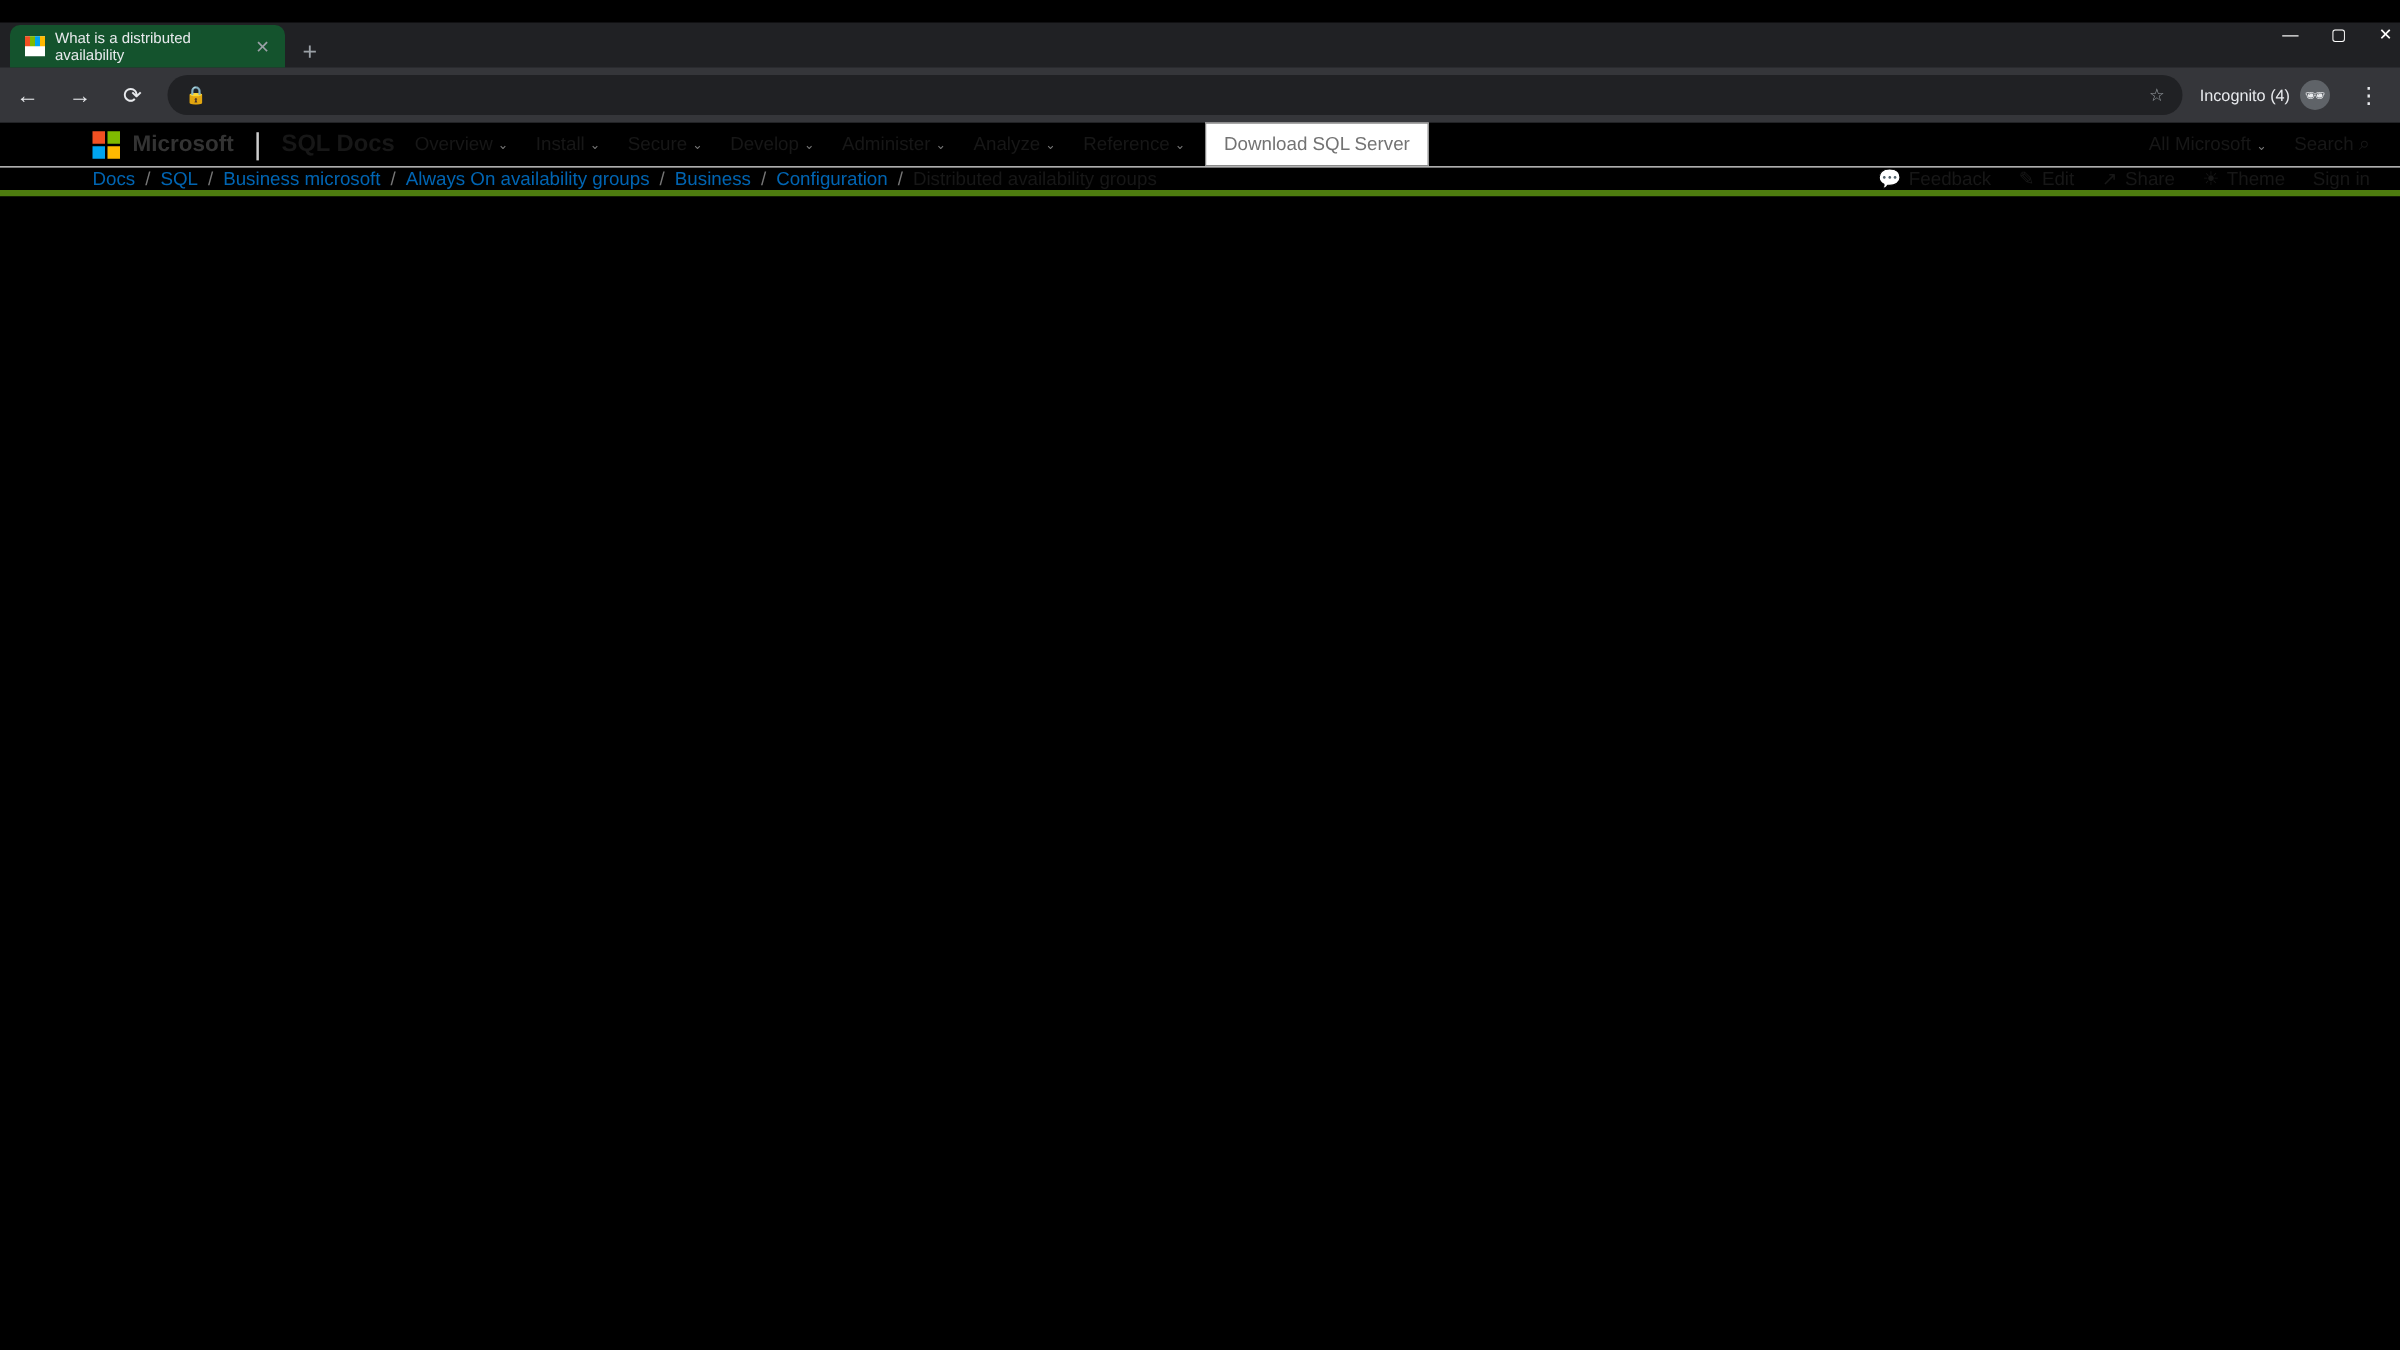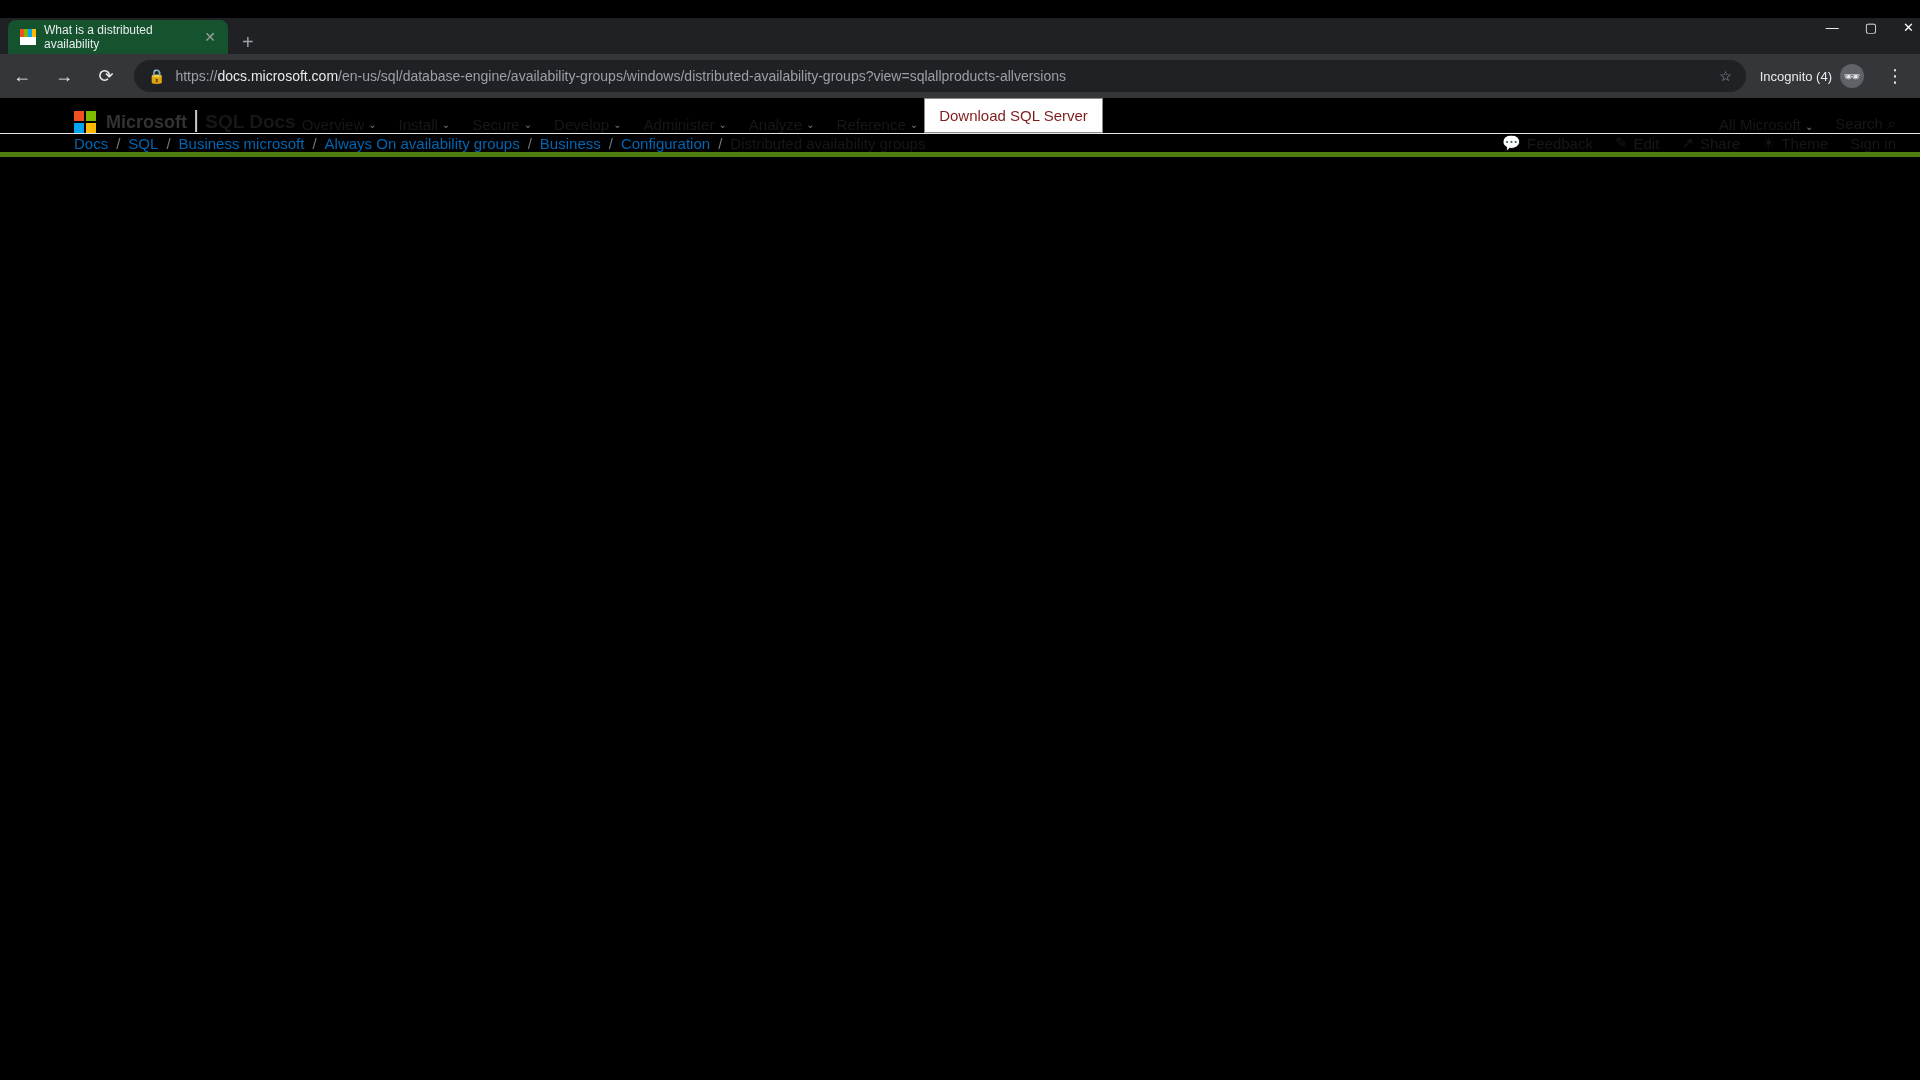--- a/index.html
+++ b/index.html
@@ -22,31 +22,31 @@
 .navbtn.enabled { color:#e8eaed; }
 .addr { flex:1; background:#202124; border-radius:20px; height:32px; display:flex; align-items:center; padding:0 14px; color:#9aa0a6; font-size:14px; gap:10px; }
 .addr .url { color:#e8eaed; }
 .addr .url .dim { color:#9aa0a6; }
 .incog { color:#e8eaed; font-size:13px; display:flex; align-items:center; gap:8px; }
 .incog .badge { background:#5f6368; border-radius:50%; width:24px; height:24px; display:flex; align-items:center; justify-content:center; }
 .menu3 { color:#e8eaed; font-size:18px; padding:0 8px; }
 
 
 .page { position:absolute; top:98px; left:0; right:0; bottom:0; background:#fff; display:flex; flex-direction:column; }
-.header { height:48px; display:flex; align-items:flex-end; padding:0 24px 0 74px; border-bottom:1px solid #e6e6e6; gap:6px; }
+.header { height:48px; display:flex; align-items:center; padding:0 24px 0 74px; border-bottom:1px solid #e6e6e6; gap:16px; }
 .logo { display:flex; align-items:center; gap:10px; font-size:18px; font-weight:600; color:#333; }
 .ms-squares { width:22px; height:22px; display:grid; grid-template-columns:1fr 1fr; grid-template-rows:1fr 1fr; gap:2px; }
 .ms-squares span:nth-child(1){background:#f25022;} .ms-squares span:nth-child(2){background:#7fba00;}
 .ms-squares span:nth-child(3){background:#00a4ef;} .ms-squares span:nth-child(4){background:#ffb900;}
 .pipe { color:#ccc; font-size:24px; font-weight:300; }
 .sql-docs { font-size:19px; font-weight:600; color:#171717; }
 .topnav { display:flex; gap:22px; font-size:15px; color:#171717; }
 .topnav .item { display:flex; align-items:center; gap:4px; }
 .caret { font-size:10px; color:#767676; }
-.dl-btn { border:1px solid #8a8a8a; padding:8px 14px; font-size:15px; color:#7f1d1d; background:#fff; }
+.dl-btn { border:1px solid #8a8a8a; padding:8px 14px; font-size:15px; color:#737373; background:#fff; }
 .header-right { margin-left:auto; display:flex; align-items:center; gap:22px; font-size:15px; color:#171717; }
 .search-ic { font-size:16px; transform:scaleX(-1); }
 
 .subhdr { height:38px; display:flex; align-items:center; padding:0 24px 0 74px; font-size:15px; border-bottom:5px solid #4d7c0f; }
 .crumbs { display:flex; gap:8px; color:#0065b3; flex-wrap:wrap; }
 .crumbs .sep { color:#767676; }
 .crumbs .current { color:#171717; }
 .subhdr-right { margin-left:auto; display:flex; gap:22px; color:#171717; align-items:center; }
 .subhdr-right .act { display:flex; align-items:center; gap:6px; }
 
@@ -79,21 +79,20 @@
       <span class="close">✕</span>
     </div>
     <div class="newtab">+</div>
   </div>
   <div class="toolbar">
     <span class="navbtn enabled">←</span>
     <span class="navbtn enabled">→</span>
     <span class="navbtn enabled">⟳</span>
     <div class="addr">
       <span>🔒</span>
-      <span class="url"><span class="dim">https://</span><span>docs.microsoft.com</span><span class="dim">/en-us/sql/database-engine/availability-groups/windows/distributed-availability-groups?view=sqlallproducts-allversions</span></span>
       <span style="margin-left:auto">☆</span>
     </div>
     <span class="incog">
           <span>Incognito (4)</span>
           <span class="badge">🕶</span>
         </span>
     <span class="menu3">⋮</span>
   </div>
 </div>
 

